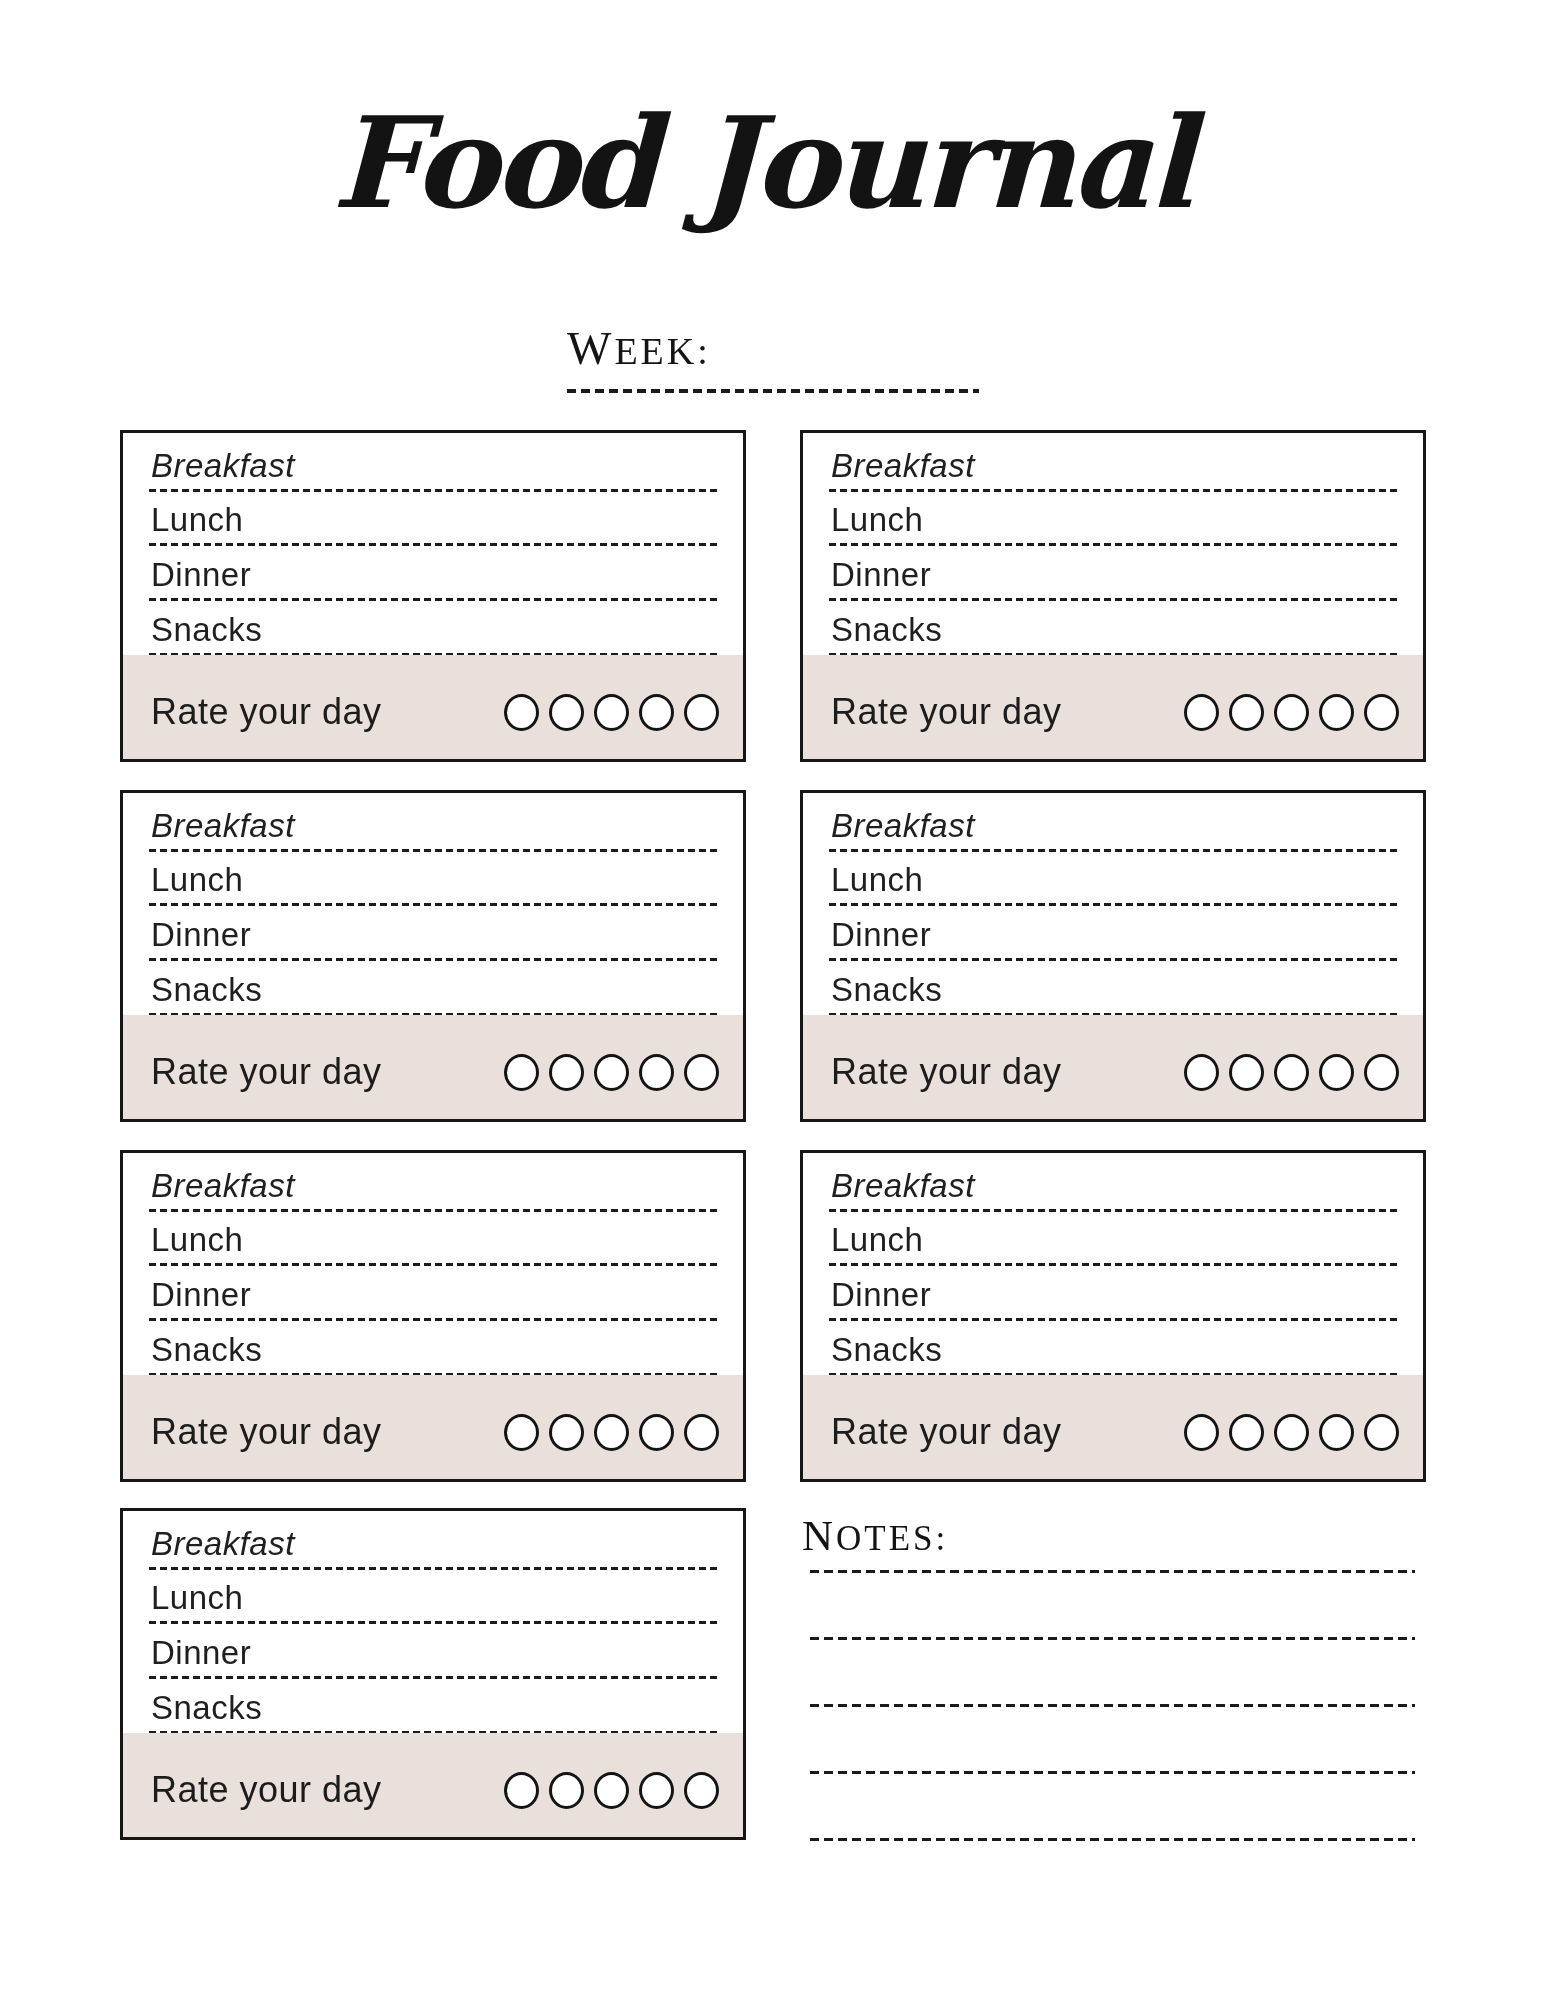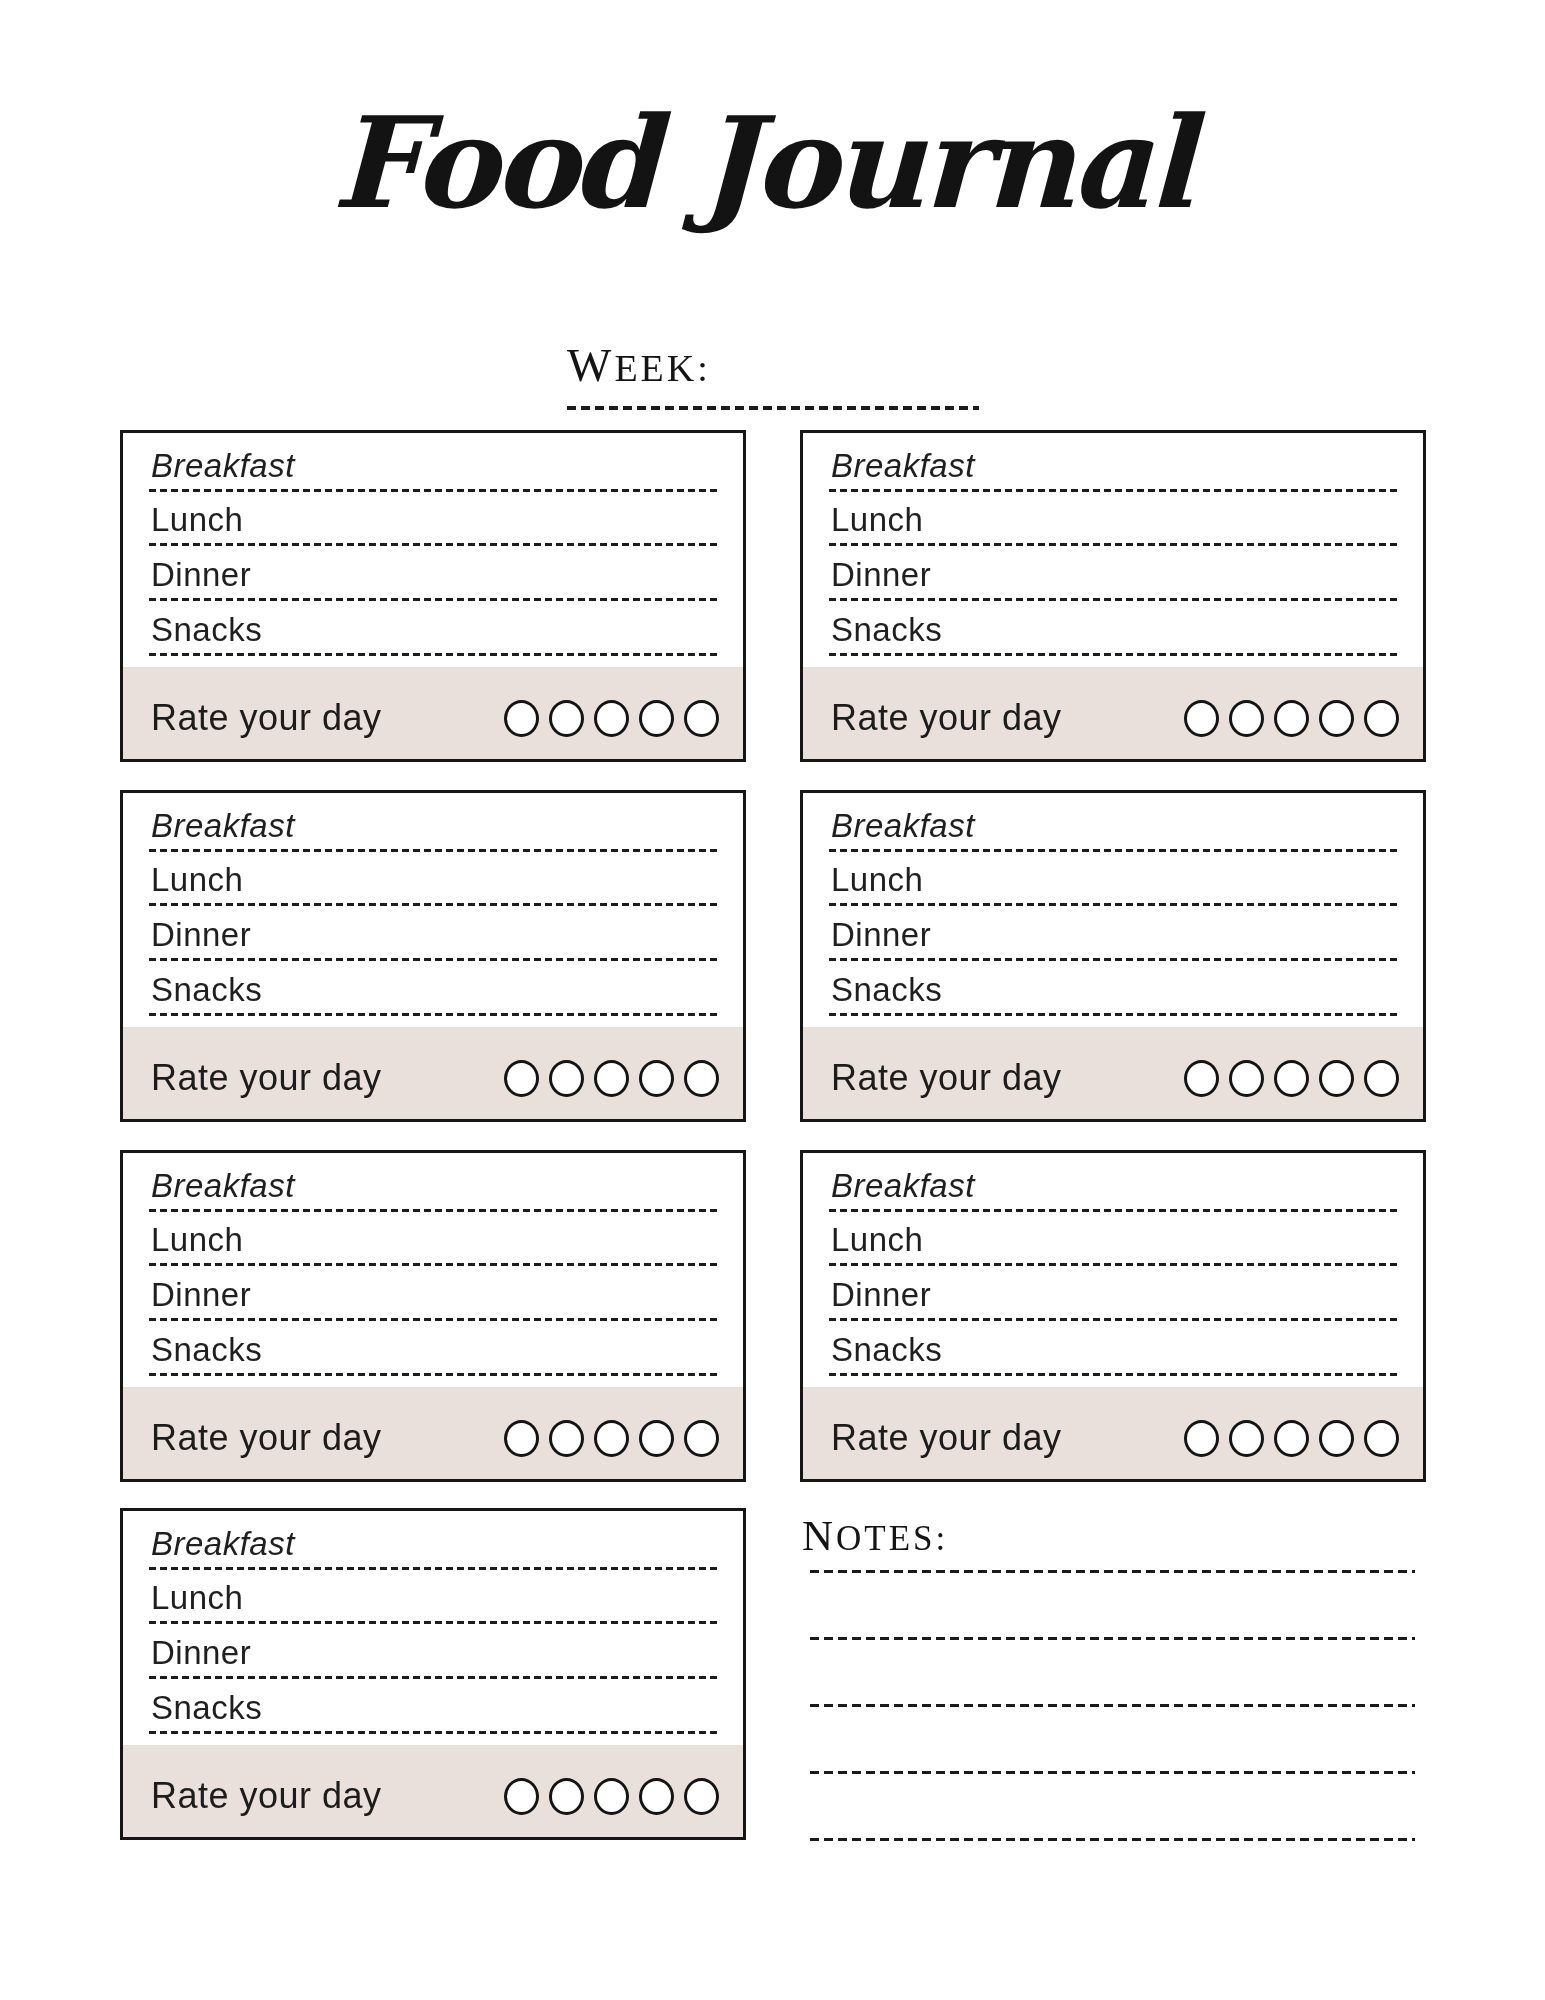--- a/index.html
+++ b/index.html
@@ -22,21 +22,21 @@
     font-weight:700;
     font-size:126px;
     line-height:1.35;
     letter-spacing:-4px;
     color:#131313;
     transform:skewX(-4deg);
   }
   
   .week{
     position:absolute;
-    left:567px;top:340px;
+    left:567px;top:323px;
     width:412px;
   }
   .week-label{
     font-family:"Liberation Serif",serif;
     font-size:38px;
     line-height:1.1;
     letter-spacing:3px;
     color:#141414;
   }
   .week-label::first-letter{font-size:47px;}
@@ -79,21 +79,21 @@
   }
   .meal-line{
     position:absolute;
     left:0;right:0;bottom:0;
     height:3px;
     background:repeating-linear-gradient(90deg,#1c1c1c 0 7px,transparent 7px 11px);
   }
   .card-footer{
     position:absolute;
     left:0;right:0;bottom:0;
-    height:92px;
+    height:104px;
     background:#e9e0db;
     display:flex;
     align-items:center;
     justify-content:space-between;
     padding:10px 24px 0 28px;
     box-sizing:border-box;
   }
   .rate-label{
     font-size:36px;
     letter-spacing:0.5px;

